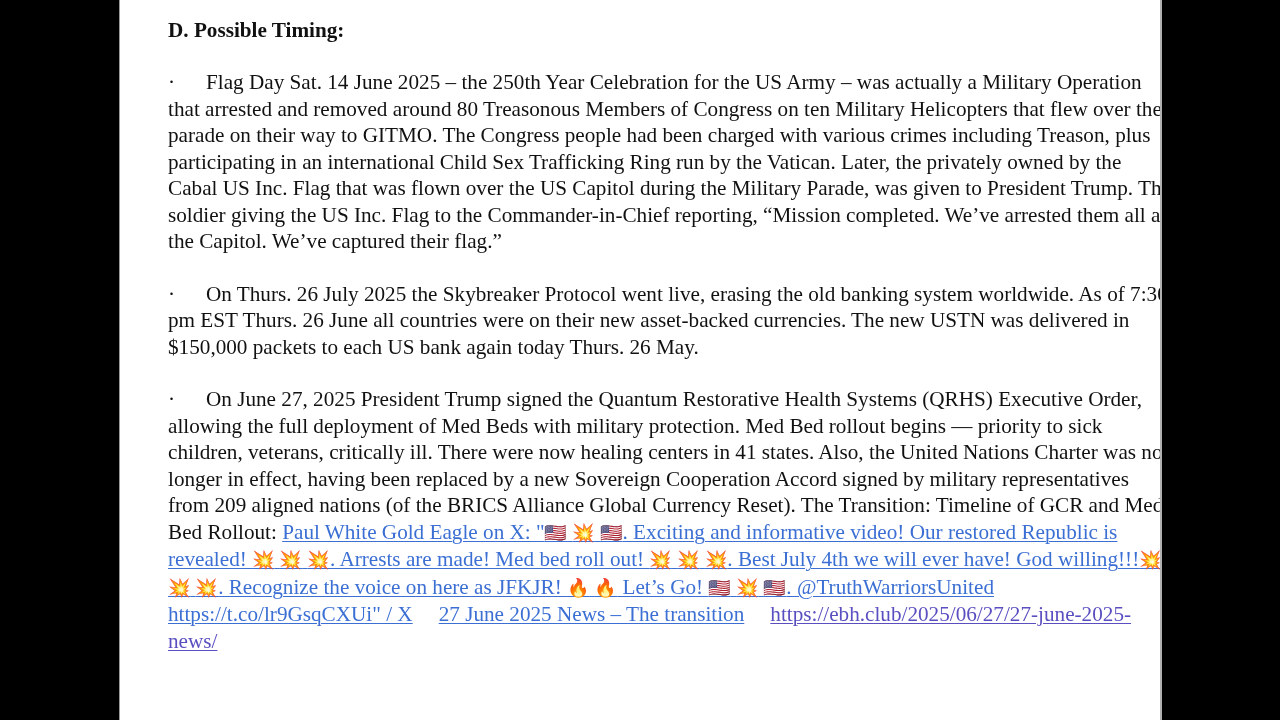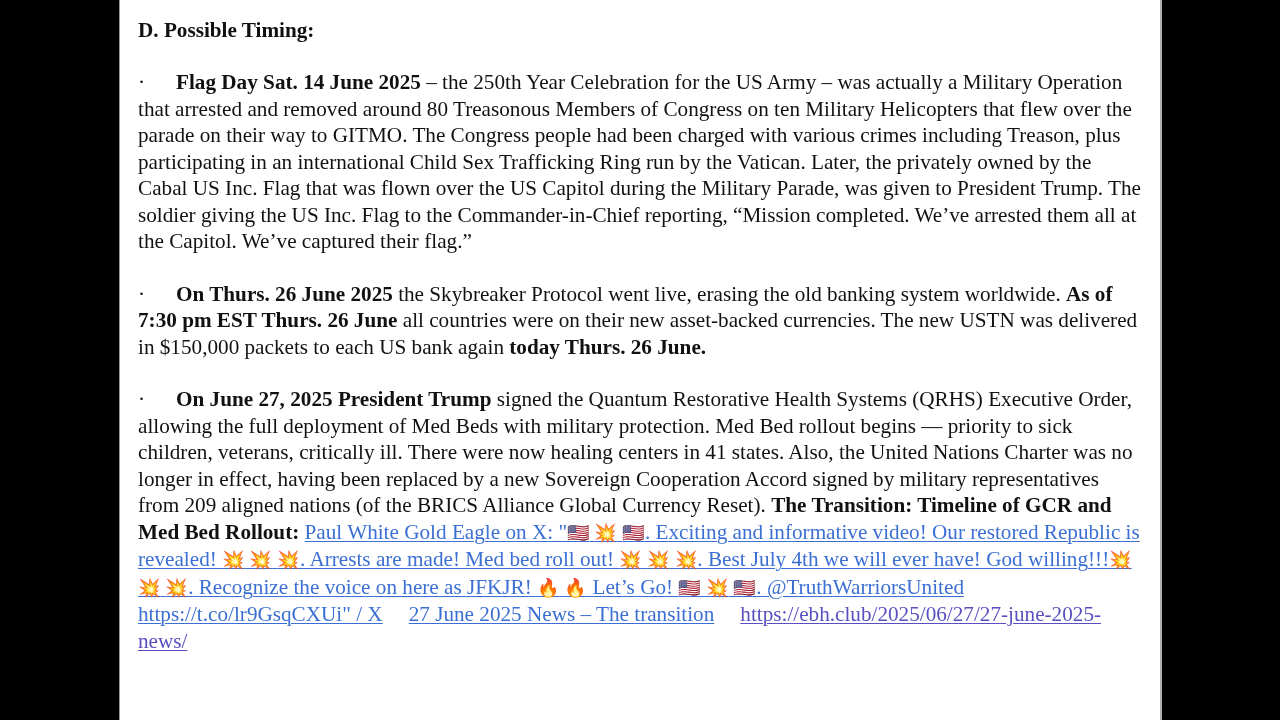--- a/index.html
+++ b/index.html
@@ -14,41 +14,41 @@
     left: 119px; top: 0;
     width: 1043px; height: 720px;
     background: #ffffff;
     border-left: 1px solid #9a9a9a;
     border-right: 2px solid #b0b0b0;
     box-sizing: border-box;
     overflow: hidden;
   }
   .content {
     position: absolute;
-    left: 18px; top: 16px;
+    left: 48px; top: 16px;
     width: 1006px;
     color: #111111;
     font-size: 21.2px;
     line-height: 26.5px;
   }
   .heading {
     font-weight: bold;
     margin: 0 0 25px 0;
     line-height: 28px;
   }
   .para {
     margin: 0 0 26px 0;
     white-space: normal;
   }
   .para.last { margin-bottom: 12px; }
   .bullet {
     display: inline-block;
     width: 38px;
   }
-  b { font-weight: bold; }
+  b { font-weight: normal; }
   a.link {
     color: #3b6fd4;
     text-decoration: underline;
     text-decoration-thickness: 1px;
     text-underline-offset: 2px;
   }
   a.link.visited { color: #5a4fc0; }
   .emoji {
     font-family: "DejaVu Sans", sans-serif;
     font-size: 18px;
@@ -59,18 +59,18 @@
 </head>
 <body>
 
 <div class="page">
   <div class="content">
 
     <div class="heading">D. Possible Timing:</div>
 
     <p class="para"><span class="bullet">·</span><b>Flag Day Sat. 14 June 2025</b><span> – the 250th Year Celebration for the US Army – was actually a Military Operation that arrested and removed around 80 Treasonous Members of Congress on ten Military Helicopters that flew over the parade on their way to GITMO. The Congress people had been charged with various crimes including Treason, plus participating in an international Child Sex Trafficking Ring run by the Vatican. Later, the privately owned by the Cabal US Inc. Flag that was flown over the US Capitol during the Military Parade, was given to President Trump. The soldier giving the US Inc. Flag to the Commander-in-Chief reporting, “Mission completed. We’ve arrested them all at the Capitol. We’ve captured their flag.”</span></p>
 
-    <p class="para"><span class="bullet">·</span><b>On Thurs. 26 June 2025</b><span> the Skybreaker Protocol went live, erasing the old banking system worldwide. </span><b>As of 7:30 pm EST Thurs. 26 June</b><span> all countries were on their new asset-backed currencies. The new USTN was delivered in $150,000 packets to each US bank again </span><b>today Thurs. 26 June.</b></p>
+    <p class="para"><span class="bullet">·</span><b>On Thurs. 26 July 2025</b><span> the Skybreaker Protocol went live, erasing the old banking system worldwide. </span><b>As of 7:30 pm EST Thurs. 26 June</b><span> all countries were on their new asset-backed currencies. The new USTN was delivered in $150,000 packets to each US bank again </span><b>today Thurs. 26 May.</b></p>
 
     <p class="para last"><span class="bullet">·</span><b>On June 27, 2025 President Trump</b><span> signed the Quantum Restorative Health Systems (QRHS) Executive Order, allowing the full deployment of Med Beds with military protection. Med Bed rollout begins — priority to sick children, veterans, critically ill. There were now healing centers in 41 states. Also, the United Nations Charter was no longer in effect, having been replaced by a new Sovereign Cooperation Accord signed by military representatives from 209 aligned nations (of the BRICS Alliance Global Currency Reset). </span><b>The Transition: Timeline of GCR and Med Bed Rollout:</b> <a class="link"><span>Paul White Gold Eagle on X: "</span><span class="emoji">🇺🇸</span> <span class="emoji">💥</span> <span class="emoji">🇺🇸</span><span>. Exciting and informative video! Our restored Republic is revealed! </span><span class="emoji">💥</span> <span class="emoji">💥</span> <span class="emoji">💥</span><span>. Arrests are made! Med bed roll out! </span><span class="emoji">💥</span> <span class="emoji">💥</span> <span class="emoji">💥</span><span>. Best July 4th we will ever have! God willing!!!</span><span class="emoji">💥</span> <span class="emoji">💥</span> <span class="emoji">💥</span><span>. Recognize the voice on here as JFKJR! </span><span class="emoji">🔥</span> <span class="emoji">🔥</span><span> Let’s Go! </span><span class="emoji">🇺🇸</span> <span class="emoji">💥</span> <span class="emoji">🇺🇸</span><span>. @TruthWarriorsUnited https://t.co/lr9GsqCXUi" / X</span></a><span class="gap"></span><a class="link">27 June 2025 News – The transition</a><span class="gap"></span><a class="link visited">https://ebh.club/2025/06/27/27-june-2025-news/</a></p>
 
   </div>
 </div>
 
 </body></html>

